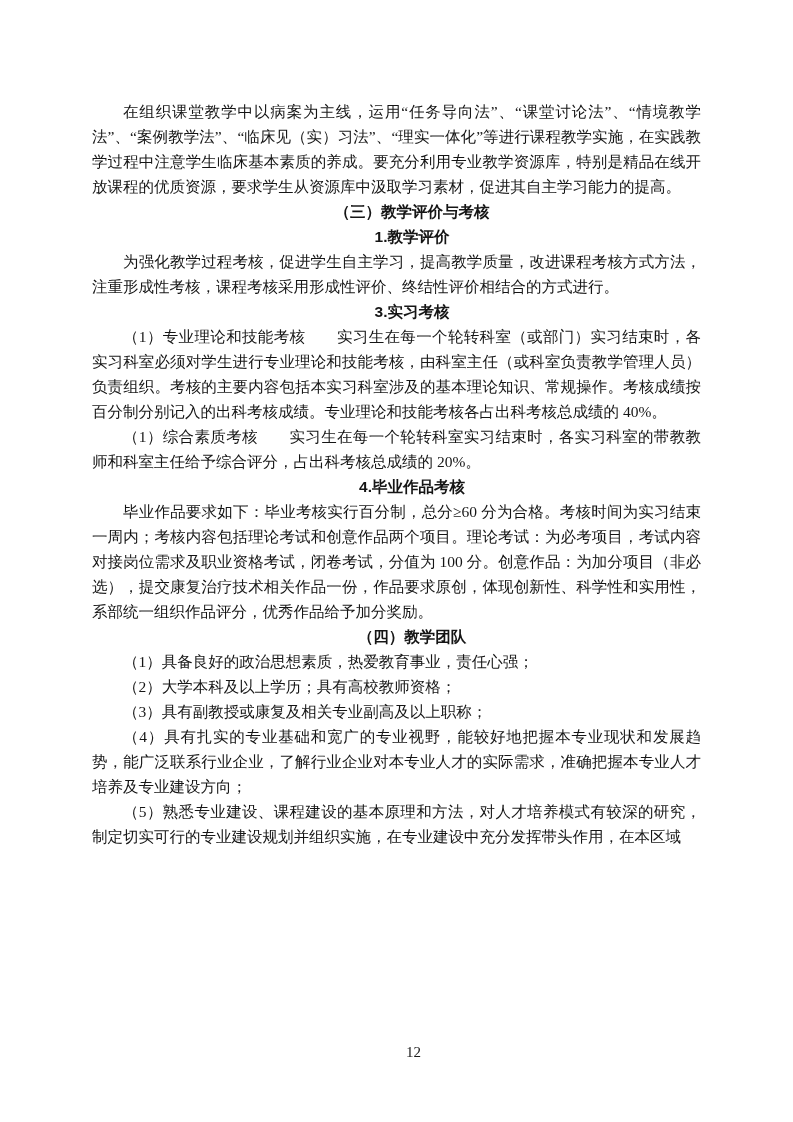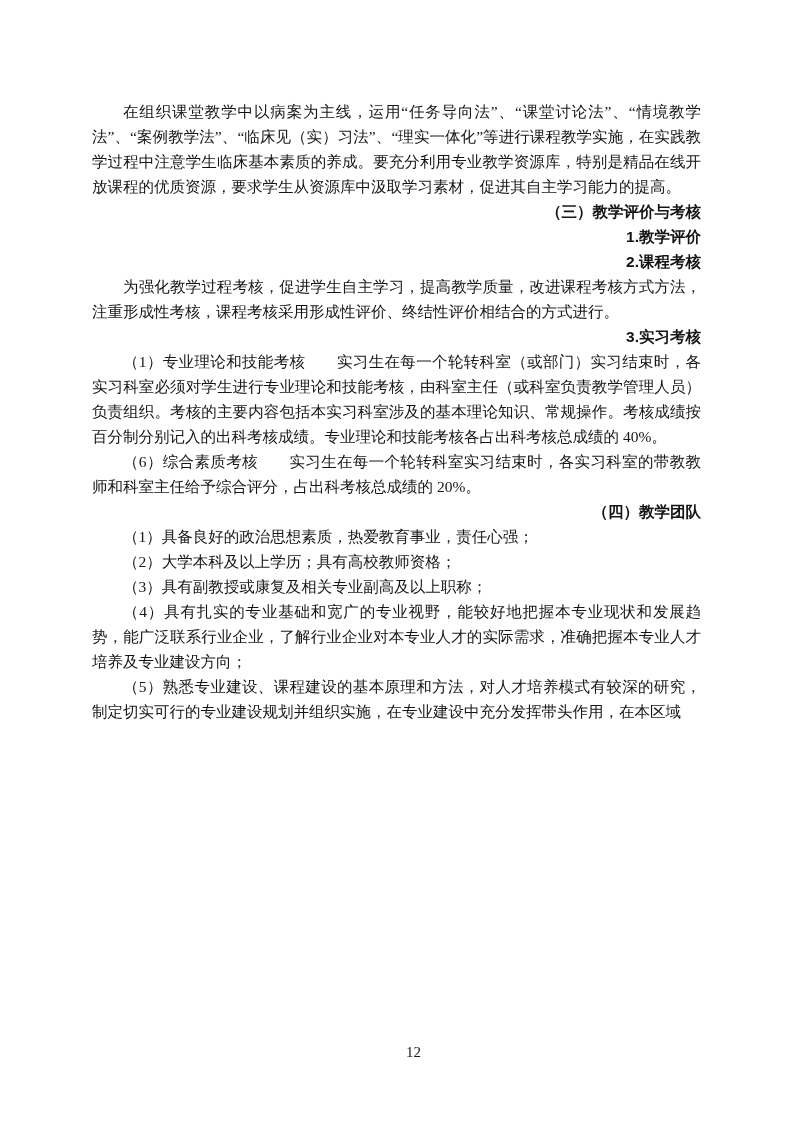--- a/index.html
+++ b/index.html
@@ -33,21 +33,21 @@
     font-family: "Liberation Serif", "DejaVu Serif", serif;
     text-indent: 2em;
   }
   p.body.noindent {
     text-indent: 0.35em;
   }
   p.heading {
     font-family: "Liberation Sans", "DejaVu Sans", sans-serif;
     font-weight: bold;
     text-indent: 2em;
-    text-align: right;
+    text-align: center;
   }
   .page-number {
     position: absolute;
     top: 1042px;
     left: 17px;
     width: 100%;
     text-align: center;
     font-family: "Liberation Serif", "DejaVu Serif", serif;
     font-size: 15px;
     line-height: 20px;
@@ -55,25 +55,26 @@
   }
 </style>
 </head>
 <body>
 
 <div class="page">
   <div class="content">
     <p class="body">在组织课堂教学中以病案为主线，运用“任务导向法”、“课堂讨论法”、“情境教学法”、“案例教学法”、“临床见（实）习法”、“理实一体化”等进行课程教学实施，在实践教学过程中注意学生临床基本素质的养成。要充分利用专业教学资源库，特别是精品在线开放课程的优质资源，要求学生从资源库中汲取学习素材，促进其自主学习能力的提高。</p>
     <p class="heading">（三）教学评价与考核</p>
     <p class="heading">1.教学评价</p>
-    <p class="heading">2.课程考核</p>
     <p class="body">为强化教学过程考核，促进学生自主学习，提高教学质量，改进课程考核方式方法，注重形成性考核，课程考核采用形成性评价、终结性评价相结合的方式进行。</p>
     <p class="heading">3.实习考核</p>
     <p class="body">（1）专业理论和技能考核　　实习生在每一个轮转科室（或部门）实习结束时，各实习科室必须对学生进行专业理论和技能考核，由科室主任（或科室负责教学管理人员）负责组织。考核的主要内容包括本实习科室涉及的基本理论知识、常规操作。考核成绩按百分制分别记入的出科考核成绩。专业理论和技能考核各占出科考核总成绩的 40%。</p>
-    <p class="body">（6）综合素质考核　　实习生在每一个轮转科室实习结束时，各实习科室的带教教师和科室主任给予综合评分，占出科考核总成绩的 20%。</p>
+    <p class="body">（1）综合素质考核　　实习生在每一个轮转科室实习结束时，各实习科室的带教教师和科室主任给予综合评分，占出科考核总成绩的 20%。</p>
+    <p class="heading">4.毕业作品考核</p>
+    <p class="body">毕业作品要求如下：毕业考核实行百分制，总分≥60 分为合格。考核时间为实习结束一周内；考核内容包括理论考试和创意作品两个项目。理论考试：为必考项目，考试内容对接岗位需求及职业资格考试，闭卷考试，分值为 100 分。创意作品：为加分项目（非必选），提交康复治疗技术相关作品一份，作品要求原创，体现创新性、科学性和实用性，系部统一组织作品评分，优秀作品给予加分奖励。</p>
     <p class="heading">（四）教学团队</p>
     <p class="body">（1）具备良好的政治思想素质，热爱教育事业，责任心强；</p>
     <p class="body">（2）大学本科及以上学历；具有高校教师资格；</p>
     <p class="body">（3）具有副教授或康复及相关专业副高及以上职称；</p>
     <p class="body">（4）具有扎实的专业基础和宽广的专业视野，能较好地把握本专业现状和发展趋势，能广泛联系行业企业，了解行业企业对本专业人才的实际需求，准确把握本专业人才培养及专业建设方向；</p>
     <p class="body">（5）熟悉专业建设、课程建设的基本原理和方法，对人才培养模式有较深的研究，制定切实可行的专业建设规划并组织实施，在专业建设中充分发挥带头作用，在本区域</p>
   </div>
   <div class="page-number">12</div>
 </div>
 

